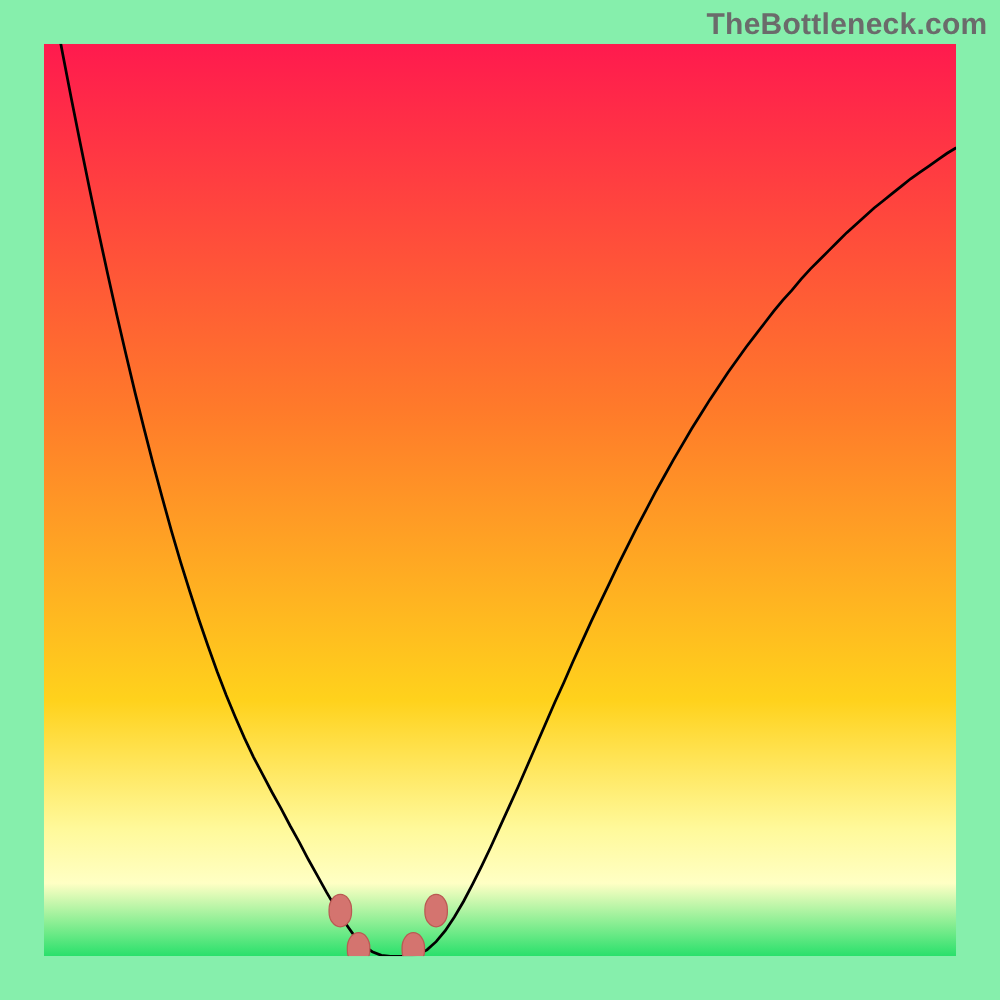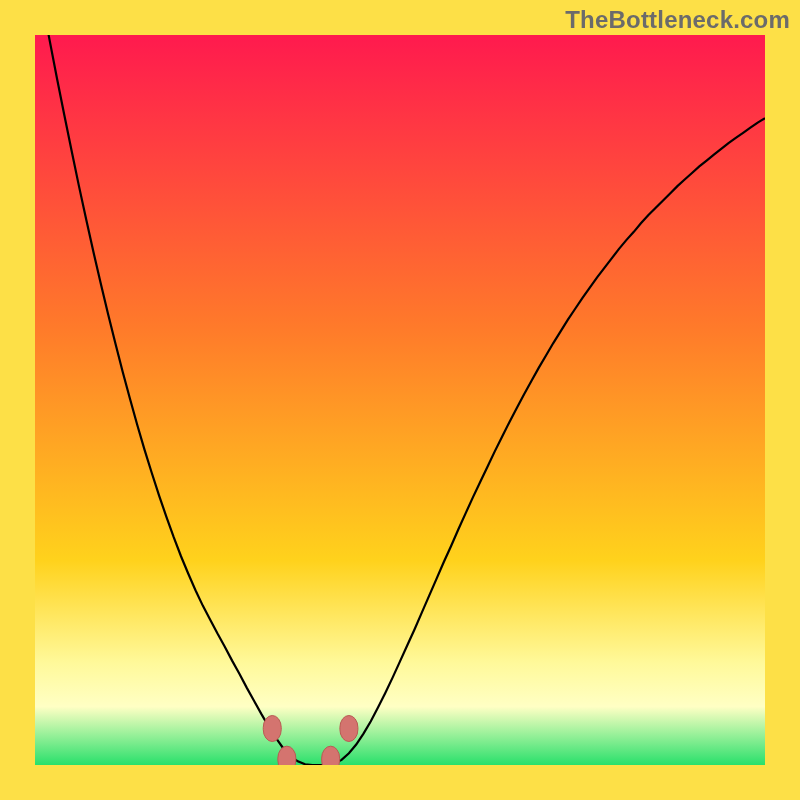--- a/index.html
+++ b/index.html
@@ -9,21 +9,21 @@
     height: 800px;
     background: #000;
     overflow: hidden;
   }
   .frame {
     position: absolute;
     left: 0;
     top: 0;
     width: 800px;
     height: 800px;
-    background: #fde047;
+    background: #86efac;
   }
   .plot {
     position: absolute;
     left: 35px;
     top: 35px;
     width: 730px;
     height: 730px;
     overflow: hidden;
   }
   .watermark {

